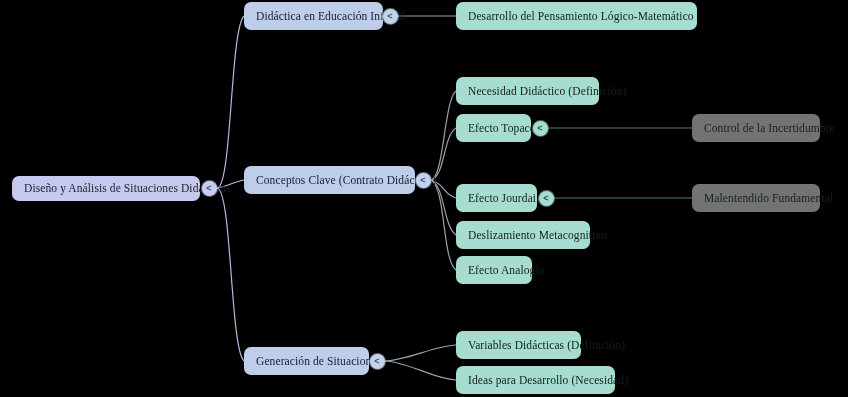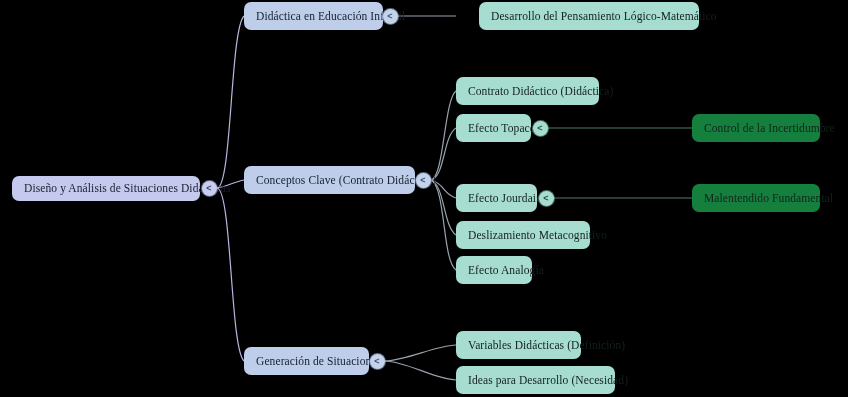--- a/index.html
+++ b/index.html
@@ -42,21 +42,21 @@
   }
   .node.lvl1 {
     background: #bdcdea;
     color: #16202c;
   }
   .node.lvl2 {
     background: #a6ddd0;
     color: #13201e;
   }
   .node.lvl3 {
-    background: #15803d;
+    background: #737373;
     color: #12231a;
   }
   .toggle {
     position: absolute;
     width: 15px;
     height: 15px;
     border-radius: 50%;
     display: flex;
     align-items: center;
     justify-content: center;
@@ -120,33 +120,33 @@
     <span class="chev">&lt;</span>
   </div>
 
   <div class="node lvl1" style="left:244px; top:2px; width:139px; height:28px;">
     <span>Didáctica en Educación Infantil</span>
   </div>
   <div class="toggle blue" style="left:383px; top:9px;">
     <span class="chev">&lt;</span>
   </div>
 
-  <div class="node lvl2" style="left:456px; top:2px; width:220px; height:28px;margin-left:23px;">
+  <div class="node lvl2" style="left:456px; top:2px; width:241px; height:28px;">
     <span>Desarrollo del Pensamiento Lógico-Matemático</span>
   </div>
 
   <div class="node lvl1" style="left:244px; top:166px; width:171px; height:28px;">
     <span>Conceptos Clave (Contrato Didáctico)</span>
   </div>
   <div class="toggle blue" style="left:416px; top:173px;">
     <span class="chev">&lt;</span>
   </div>
 
   <div class="node lvl2" style="left:456px; top:77px; width:143px; height:28px;">
-    <span>Contrato Didáctico (Didáctica)</span>
+    <span>Necesidad Didáctico (Definición)</span>
   </div>
 
   <div class="node lvl2" style="left:456px; top:114px; width:75px; height:28px;">
     <span>Efecto Topace</span>
   </div>
   <div class="toggle mint" style="left:533px; top:121px;">
     <span class="chev">&lt;</span>
   </div>
   <div class="node lvl3" style="left:692px; top:114px; width:128px; height:28px;">
     <span>Control de la Incertidumbre</span>

